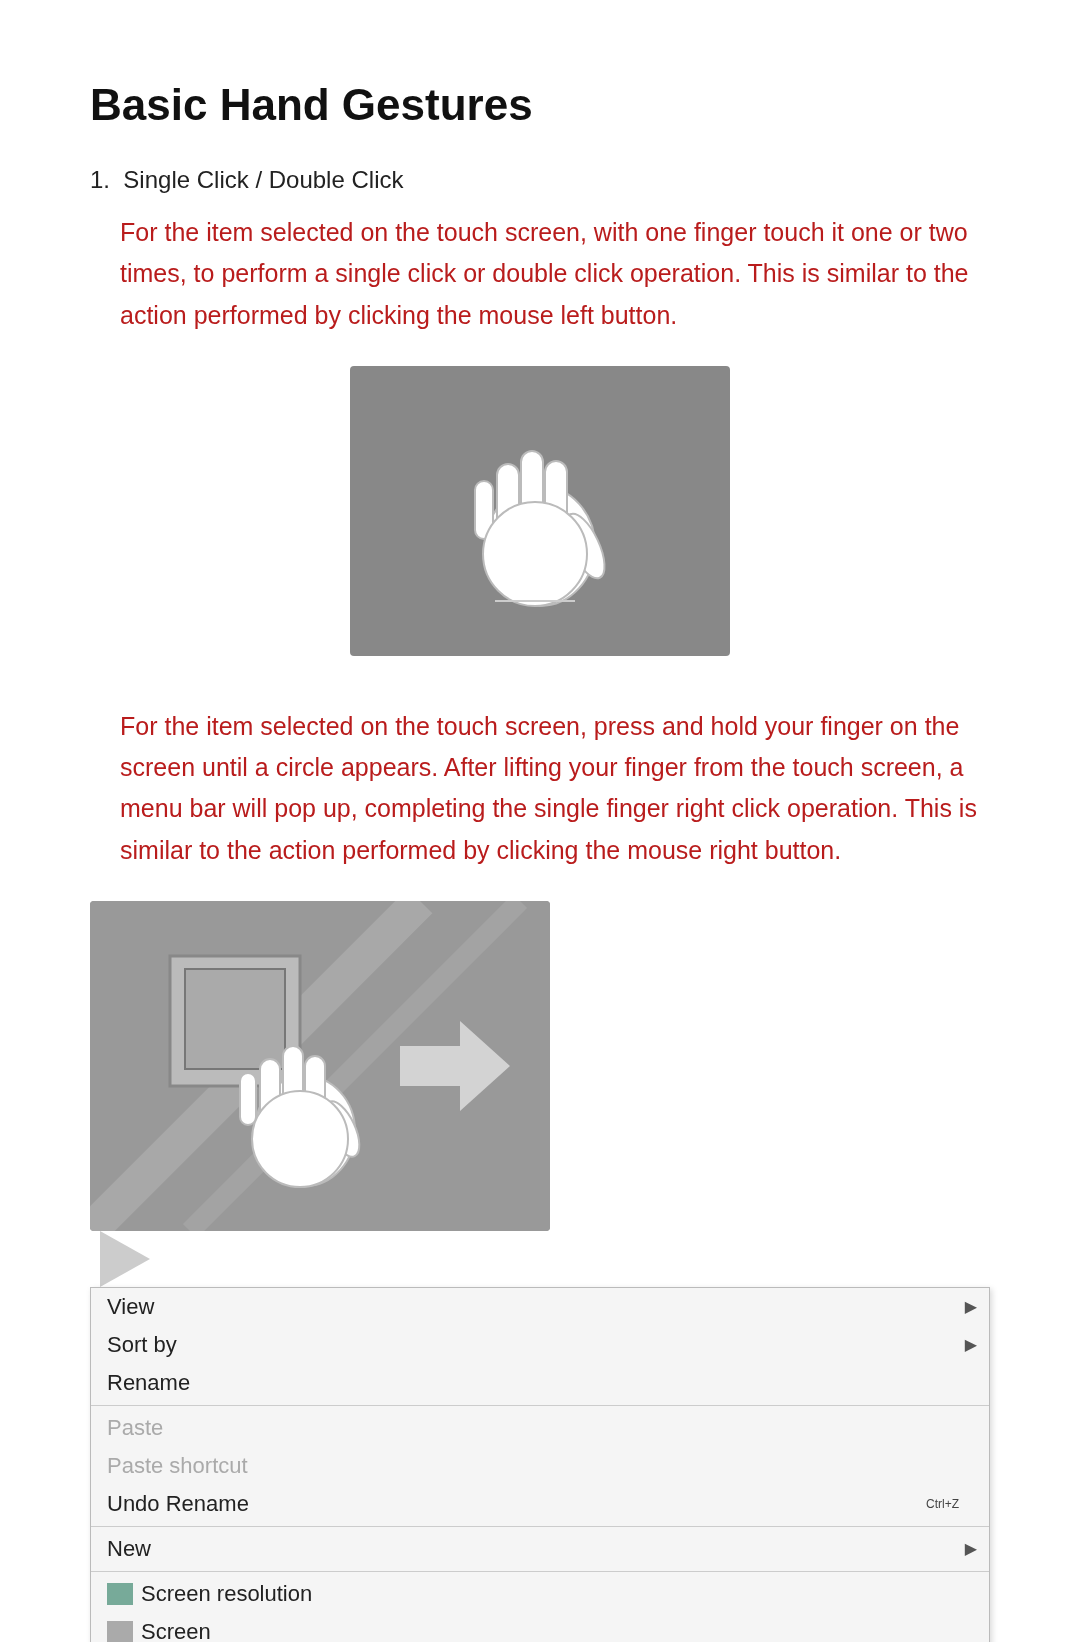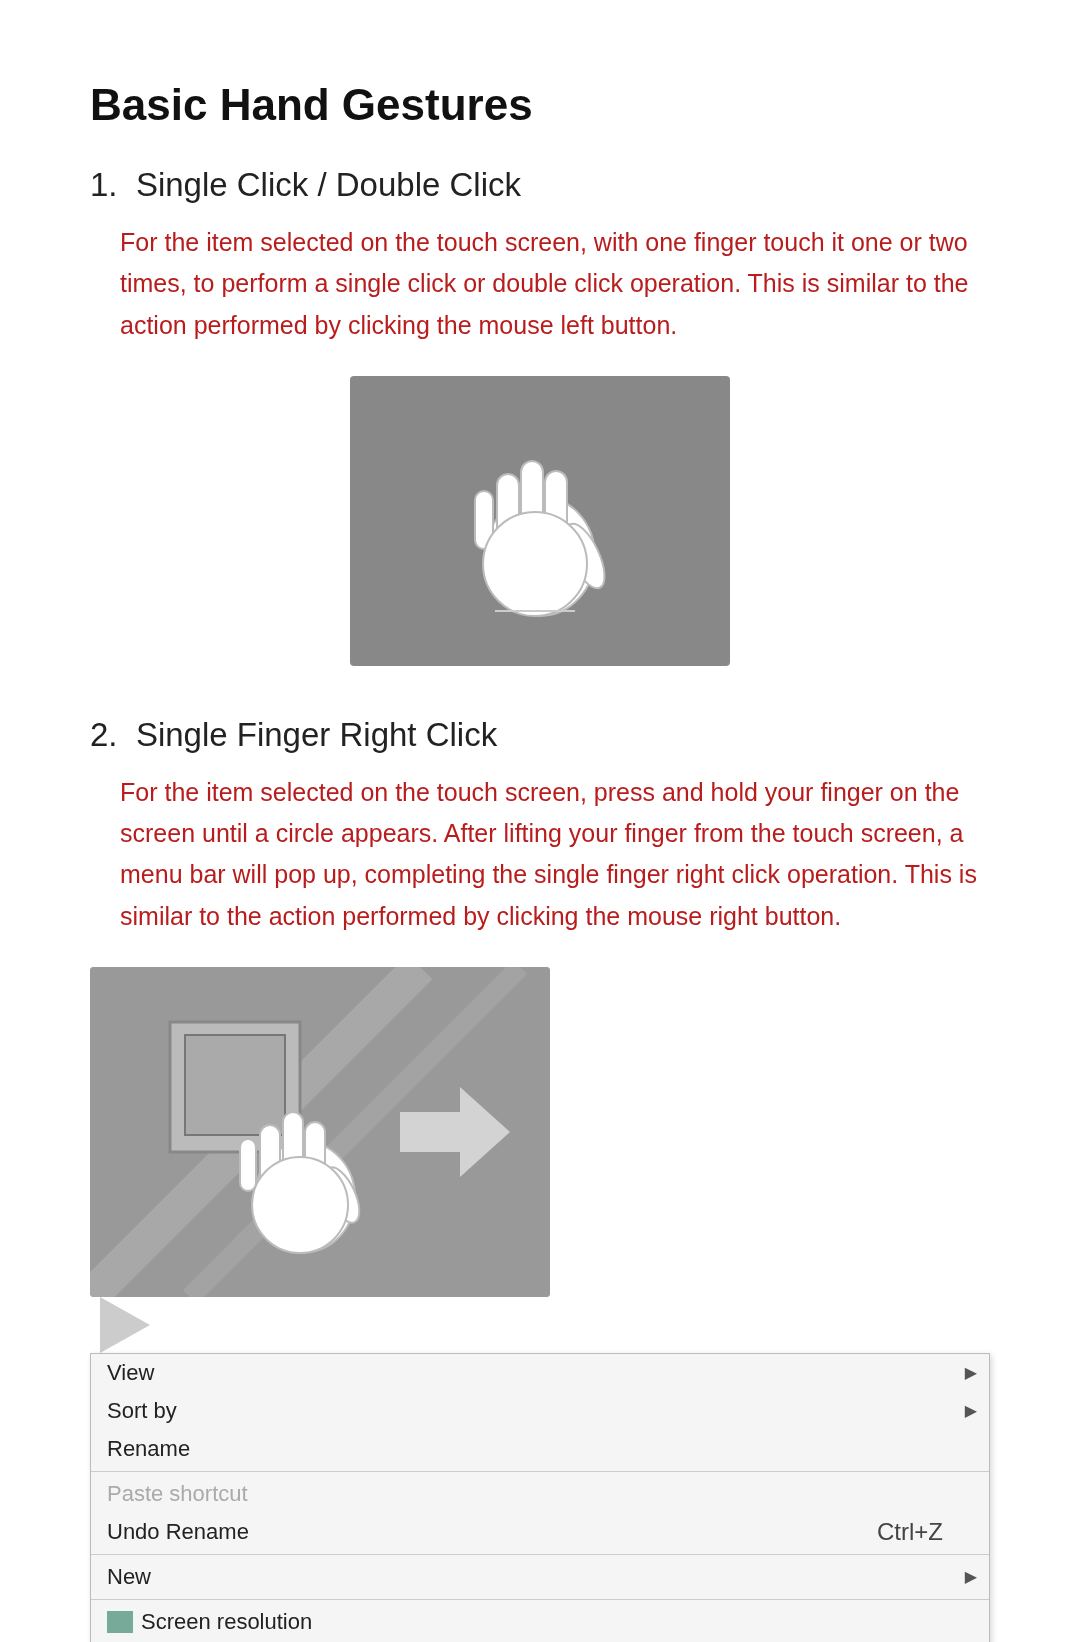--- a/index.html
+++ b/index.html
@@ -23,21 +23,21 @@
       font-weight: bold;
       margin-bottom: 36px;
       color: #111;
     }
 
     .section {
       margin-bottom: 50px;
     }
 
     .section-title {
-      font-size: 33px;
+      font-size: 24px;
       font-weight: normal;
       margin-bottom: 18px;
     }
 
     .section-body {
       font-size: 25px;
       line-height: 1.65;
       color: #b91c1c;
       margin-left: 30px;
       margin-bottom: 30px;
@@ -125,22 +125,22 @@
     .menu-item.has-submenu::after {
       content: "▶";
       position: absolute;
       right: 12px;
       font-size: 16px;
       color: #555;
     }
 
     .menu-item .shortcut {
       position: absolute;
-      right: 46px;
-      font-size: 24px;
+      right: 30px;
+      font-size: 12px;
       color: #444;
     }
 
     .menu-separator {
       height: 1px;
       background: #ccc;
       margin: 3px 0;
     }
 
     .menu-icon {
@@ -208,23 +208,20 @@
 
           <ellipse cx="80" cy="148" rx="52" ry="52" fill="white" stroke="#bbb" stroke-width="2"></ellipse>
 
           <line x1="40" y1="195" x2="120" y2="195" stroke="#ccc" stroke-width="2"></line>
         </svg>
       </div>
     </div>
   </div>
 
   <div class="section">
-    <div class="section-title">
-      <span>2.</span>&nbsp;&nbsp;<span>Single Finger Right Click</span>
-    </div>
     <div class="section-body">For the item selected on the touch screen, press and hold your finger on the screen until a circle appears. After lifting your finger from the touch screen, a menu bar will pop up, completing the single finger right click operation. This is similar to the action performed by clicking the mouse right button.</div>
 
     <div class="right-click-layout">
 
       <div class="gesture-box-left">
         <svg width="460" height="330" viewBox="0 0 460 330">
 
           <rect width="460" height="330" fill="#999"></rect>
 
           <line x1="0" y1="330" x2="330" y2="0" stroke="white" stroke-width="35" stroke-opacity="0.15"></line>
@@ -264,20 +261,23 @@
 
         <div class="menu-item has-submenu">
           <span>Sort by</span>
         </div>
 
         <div class="menu-item">
           <span>Rename</span>
         </div>
         <div class="menu-separator"></div>
 
+        <div class="menu-item disabled">
+          <span>Paste</span>
+        </div>
 
         <div class="menu-item disabled">
           <span>Paste shortcut</span>
         </div>
 
         <div class="menu-item">
           <span>Undo Rename</span>
           <span class="shortcut">Ctrl+Z</span>
         </div>
         <div class="menu-separator"></div>

